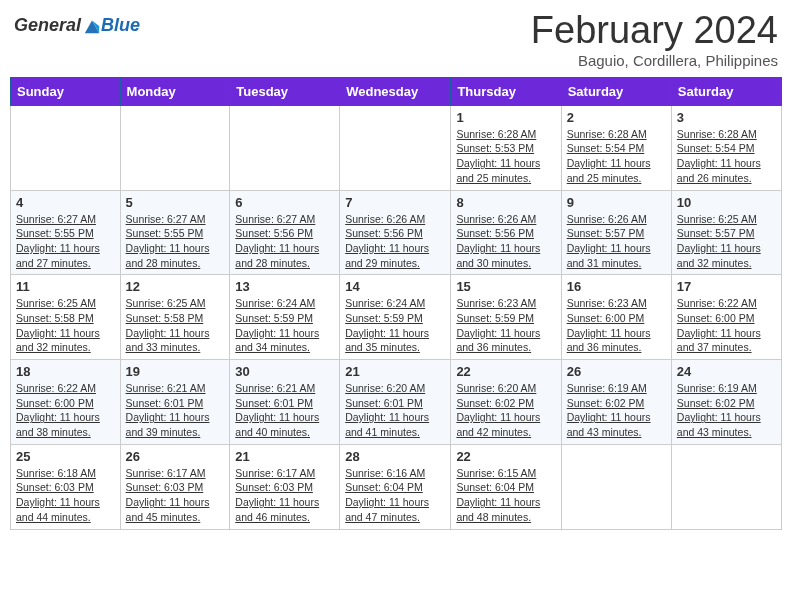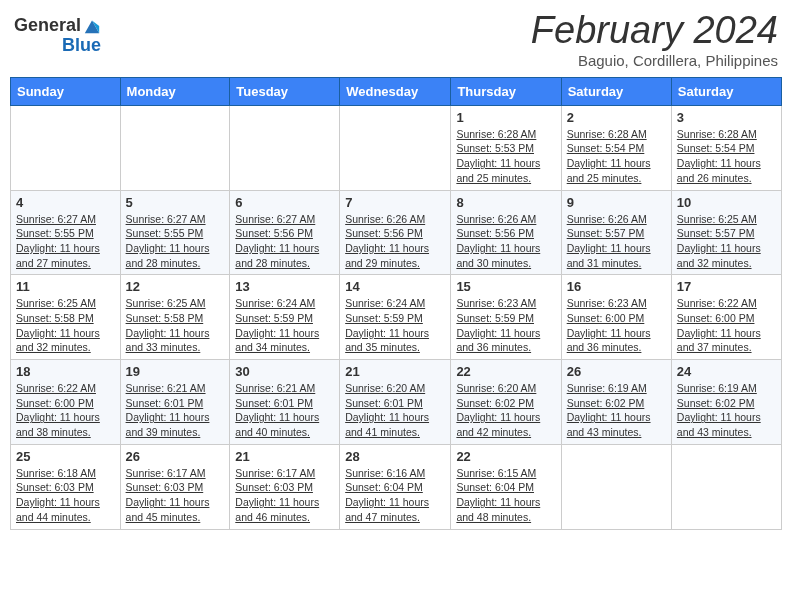--- a/index.html
+++ b/index.html
@@ -17,22 +17,22 @@
       margin-bottom: 8px;
       padding: 0 4px;
     }
     .logo {
       display: flex;
       align-items: center;
       margin-top: 6px;
     }
     .logo-text {
       display: flex;
-      flex-direction: column;
       line-height: 1.1;
+      font-style: italic;
     }
     .logo-general {
       font-size: 18px;
       font-weight: bold;
       color: #333;
     }
     .logo-blue {
       font-size: 18px;
       font-weight: bold;
       color: #1a6ab5;
@@ -44,34 +44,33 @@
       margin-left: 2px;
     }
     .title-block {
       text-align: right;
     }
     .title-month {
       font-size: 38px;
       font-weight: normal;
       color: #333;
       line-height: 1.1;
-      font-style: italic;
     }
     .title-location {
       font-size: 15px;
       color: #555;
       text-align: right;
     }
     .calendar {
       width: 100%;
       border-collapse: collapse;
       border: 1px solid #ccc;
     }
     .calendar th {
-      background-color: #3b82f6;
+      background-color: #6d28d9;
       color: #fff;
       font-size: 13px;
       font-weight: bold;
       padding: 6px 6px;
       text-align: left;
       border: 1px solid #1a5fa0;
     }
     .calendar td {
       border: 1px solid #ccc;
       vertical-align: top;

